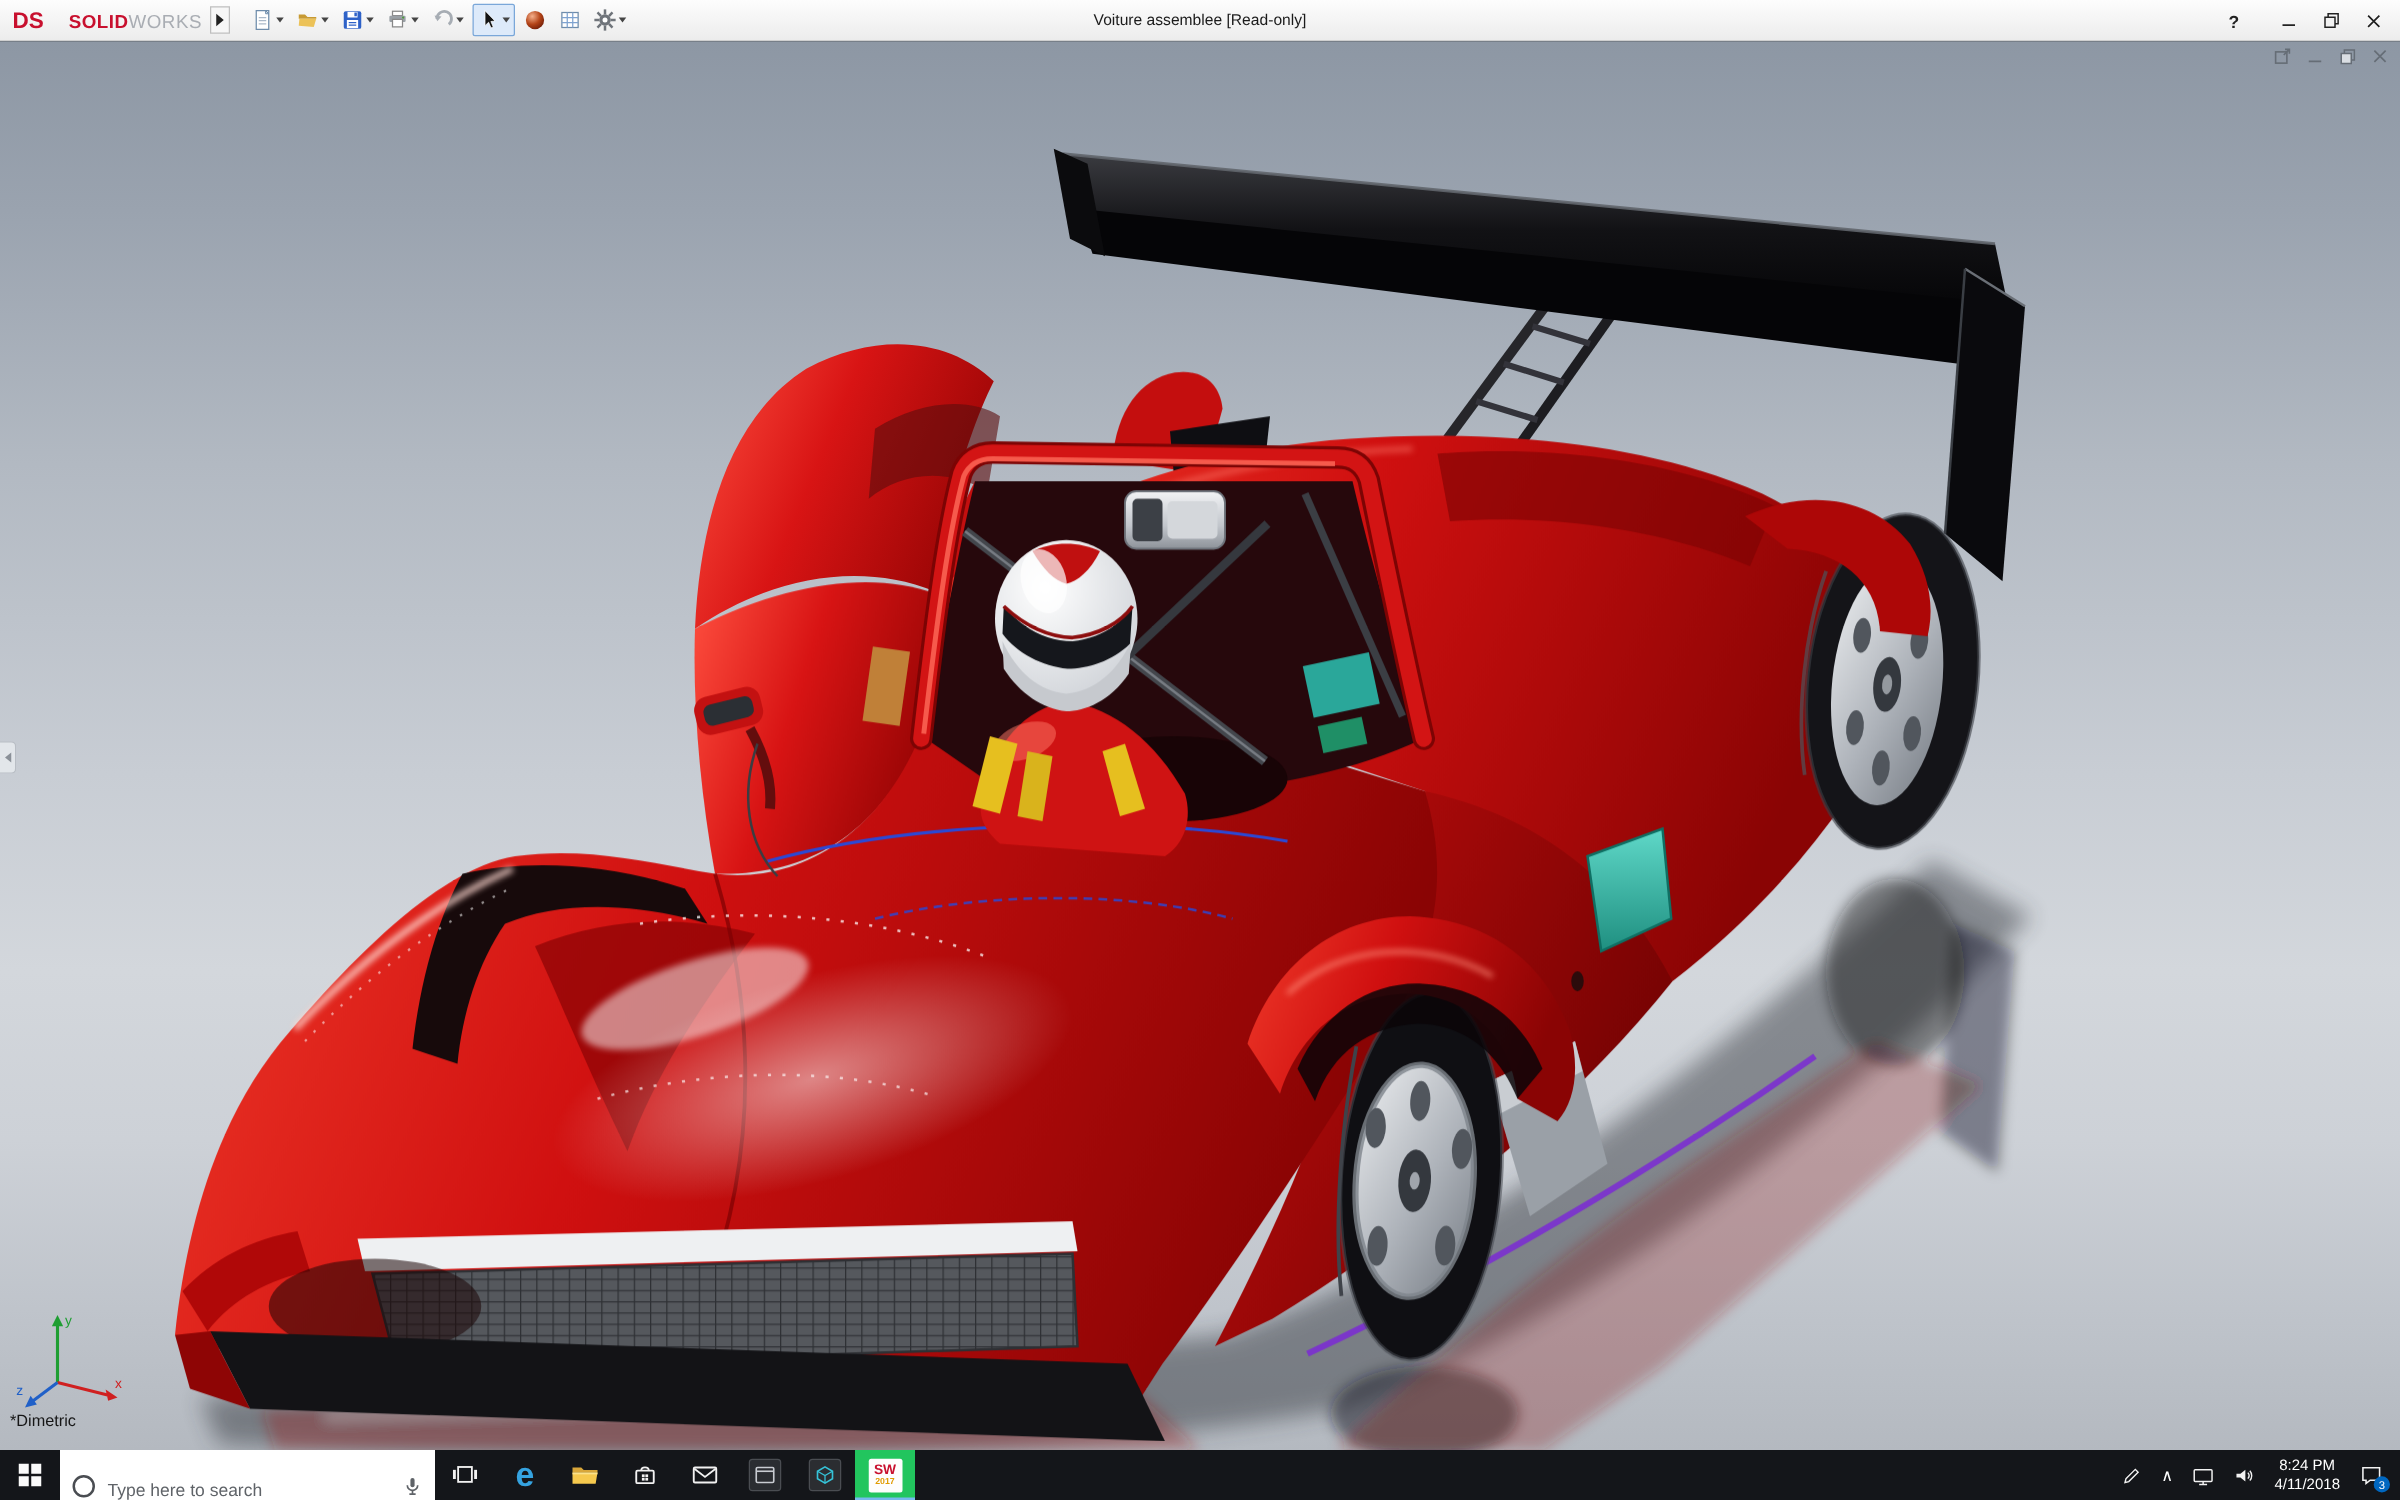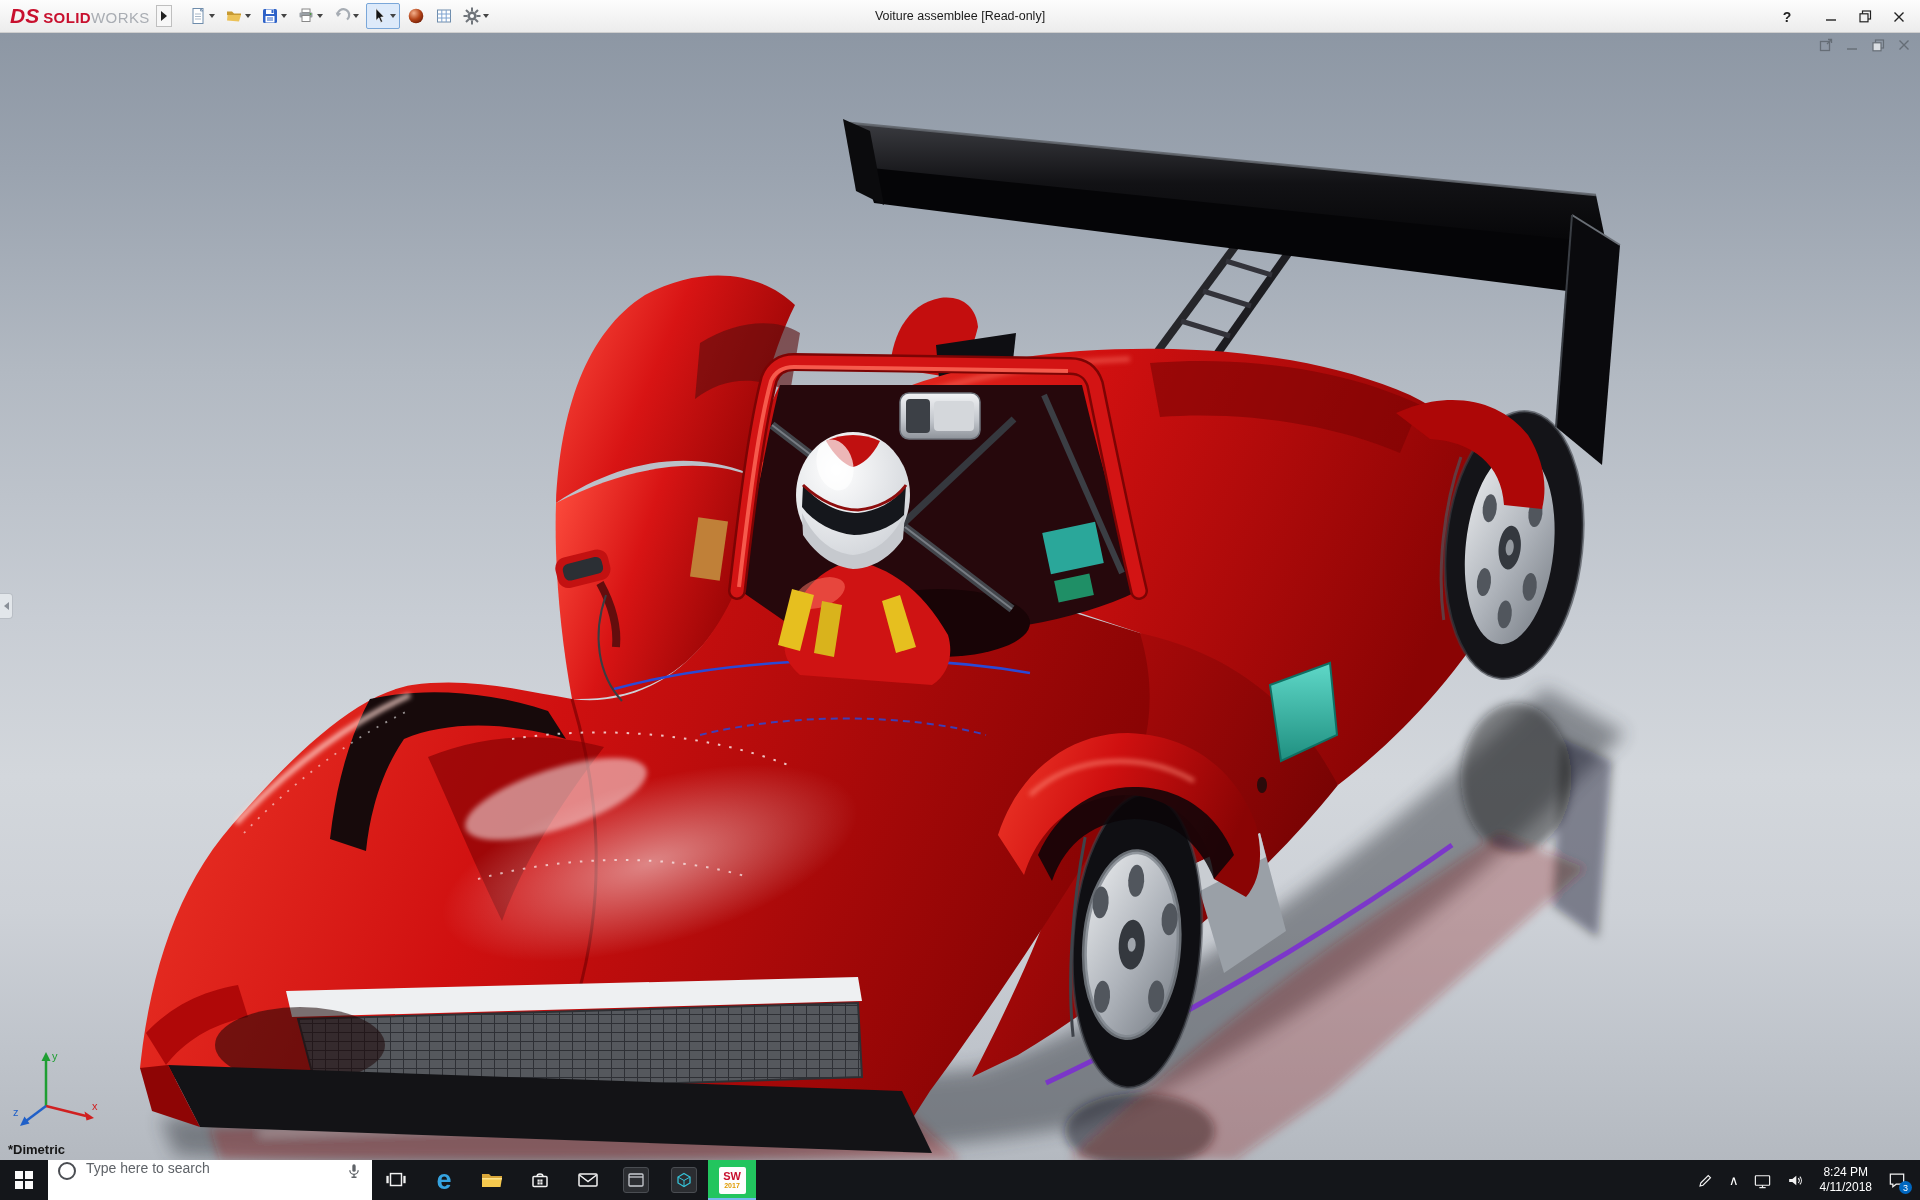--- a/index.html
+++ b/index.html
@@ -2,21 +2,21 @@
 <html><head>
 <meta charset="utf-8">
 <style>
 *{margin:0;padding:0;box-sizing:border-box}
 html,body{width:1920px;height:1200px;overflow:hidden;font-family:"Liberation Sans",sans-serif;background:#000}
 .app{width:1920px;height:1200px;display:flex;flex-direction:column}
 
 
 .titlebar{height:33px;background:linear-gradient(#fdfdfd,#ececec);border-bottom:1px solid #cfcfcf;display:flex;align-items:center;position:relative;flex:0 0 33px}
 .logo{display:flex;align-items:baseline;padding:0 6px 0 10px;white-space:nowrap}
-.logo .ds{color:#c8102e;font-weight:bold;font-style:italic;font-size:21px;margin-right:4px}
+.logo .ds{color:#c8102e;font-weight:bold;font-size:18px;margin-right:20px}
 .logo .solid{color:#c8102e;font-weight:bold;font-size:15px;letter-spacing:.4px}
 .logo .works{color:#a9adb3;font-weight:normal;font-size:15px;letter-spacing:.4px}
 .menu-expand{width:16px;height:22px;border:1px solid #bfbfbf;background:#f7f7f7;display:flex;align-items:center;justify-content:center;margin-right:14px;cursor:pointer}
 .menu-expand .tri{width:0;height:0;border-left:6px solid #222;border-top:5px solid transparent;border-bottom:5px solid transparent}
 .toolbar{display:flex;align-items:center;gap:4px}
 .tbtn{display:flex;align-items:center;gap:2px;height:26px;padding:0 3px;border-radius:2px;cursor:pointer}
 .tbtn.pressed{border:1px solid #7aa7d9;background:#ddeafa}
 .tbtn svg{display:block}
 .caret{width:0;height:0;border-top:4px solid #444;border-left:3.5px solid transparent;border-right:3.5px solid transparent}
 .wintitle{position:absolute;left:50%;transform:translateX(-50%);font-size:12.5px;color:#1b1b1b}
@@ -27,28 +27,28 @@
 
 
 .viewport{position:relative;flex:1;overflow:hidden;
  background:linear-gradient(180deg,#8d97a4 0%,#9aa3af 12%,#b2b9c2 30%,#c8cdd4 52%,#d3d7dc 66%,#cdd1d7 78%,#bfc4cb 90%,#b4b9c0 100%)}
 .scene{position:absolute;inset:0;display:block}
 .doc-controls{position:absolute;top:5px;right:8px;display:flex;gap:10px;opacity:.85}
 .doc-controls .dbtn{width:16px;height:14px;display:flex;align-items:center;justify-content:center;cursor:pointer}
 .flyout-tab{position:absolute;left:0;top:560px;width:13px;height:26px;background:#e2e6ea;border:1px solid #b9bec5;border-left:none;border-radius:0 4px 4px 0;display:flex;align-items:center;justify-content:center;cursor:pointer}
 .flyout-tab .tri{width:0;height:0;border-right:5px solid #8a9098;border-top:4px solid transparent;border-bottom:4px solid transparent}
 .triad{position:absolute;left:12px;bottom:28px}
-.view-label{position:absolute;left:8px;bottom:3px;font-size:13px;color:#161616;font-weight:700}
+.view-label{position:absolute;left:8px;bottom:16px;font-size:13px;color:#161616;font-weight:400}
 
 
 .taskbar{height:40px;background:#14161a;display:flex;align-items:stretch;color:#fff;flex:0 0 40px}
 .tb-btn{width:48px;display:flex;align-items:center;justify-content:center;cursor:pointer}
 .startflag{display:grid;grid-template-columns:8px 8px;grid-template-rows:8px 8px;gap:1.5px}
 .startflag i{background:#fbfbfb;display:block}
-.searchbox{width:324px;background:#fff;display:flex;align-items:flex-start;padding:0 8px;gap:8px;cursor:text}
+.searchbox{width:300px;background:#fff;display:flex;align-items:flex-end;padding:0 8px;gap:8px;cursor:text}
 .searchbox input{border:none;outline:none;flex:1;font-size:14px;color:#333;background:transparent;font-family:"Liberation Sans",sans-serif}
 .searchbox input::placeholder{color:#5f6368}
 .appicon{width:48px;display:flex;flex-direction:column;align-items:center;justify-content:center;cursor:pointer;position:relative}
 .appicon.active{background:#22c55e;box-shadow:inset 0 -2px 0 #76b9ed}
 .edge-e{color:#35a3e0;font-size:27px;font-weight:bold;line-height:1}
 .swicon{width:27px;height:27px;background:#fdfdfd;border-radius:2px;display:flex;flex-direction:column;align-items:center;justify-content:center;line-height:1}
 .swicon .l1{color:#c8102e;font-weight:bold;font-size:11px}
 .swicon .l2{color:#e09b00;font-weight:bold;font-size:7px}
 .darkapp{width:26px;height:26px;background:#2b2d31;border:1px solid #4a4d52;border-radius:3px;display:flex;align-items:center;justify-content:center}
 .tray{margin-left:auto;display:flex;align-items:center}

